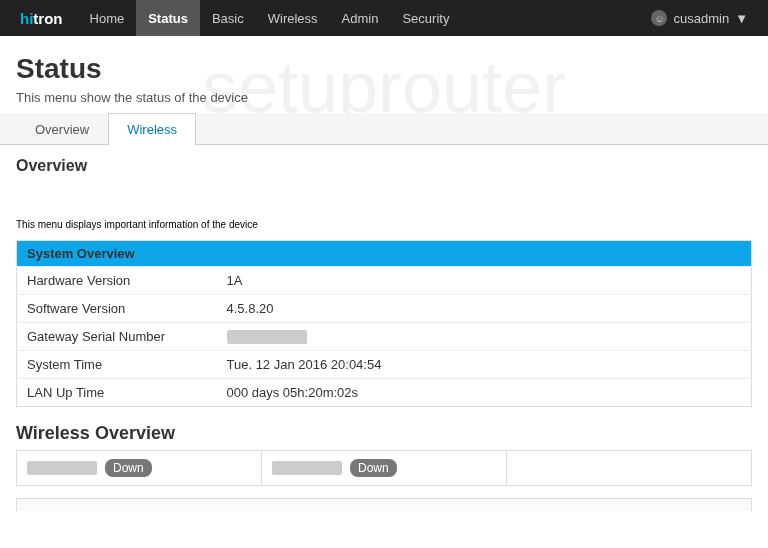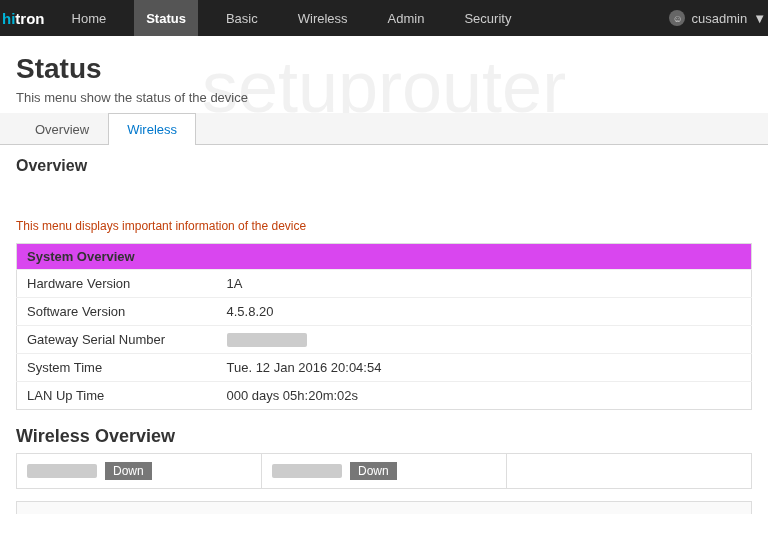--- a/index.html
+++ b/index.html
@@ -4,32 +4,32 @@
   <style>
     * { margin: 0; padding: 0; box-sizing: border-box; }
     body { font-family: Arial, sans-serif; font-size: 13px; background: #fff; color: #333; }
 
     
     .navbar {
       background: #222;
       display: flex;
       align-items: center;
       height: 36px;
-      padding: 0 2px;
+      padding: 0 20px;
     }
     .navbar-brand {
       display: flex;
       align-items: center;
       margin-right: 15px;
     }
     .nav-items {
       display: flex;
       align-items: center;
       flex: 1;
-      gap: 16px;
+      gap: 0;
     }
     .nav-item {
       color: #ccc;
       padding: 0 12px;
       height: 36px;
       display: flex;
       align-items: center;
       cursor: pointer;
       font-size: 13px;
       text-decoration: none;
@@ -120,22 +120,22 @@
     .content {
       padding: 12px 16px;
     }
     .section-title {
       font-size: 16px;
       font-weight: bold;
       color: #333;
       margin-bottom: 4px;
     }
     .section-subtitle {
-      font-size: 12px;
-      color: #c2410c;
+      font-size: 10px;
+      color: #000000;
       margin-bottom: 10px;
       margin-top: 44px;
     }
 
     
     .info-table {
       width: 100%;
       border-collapse: collapse;
       border: 1px solid #ddd;
       font-size: 13px;
@@ -188,21 +188,21 @@
       align-items: center;
       gap: 8px;
     }
     .wireless-cell:last-child { border-right: none; }
     .btn-down {
       background: #777;
       color: #fff;
       border: none;
       padding: 2px 8px;
       font-size: 12px;
-      border-radius: 0;
+      border-radius: 8px;
       cursor: pointer;
     }
     .ssid-blurred {
       display: inline-block;
       background: #ccc;
       color: #ccc;
       border-radius: 2px;
       min-width: 70px;
       height: 14px;
     }
@@ -215,21 +215,21 @@
       display: flex;
       align-items: center;
       padding: 6px 10px;
       border: 1px solid #ddd;
       border-bottom: none;
       background: #fafafa;
       gap: 10px;
     }
 
     .section-header-row {
-      background: #d946ef;
+      background: #0ea5e9;
       margin-left: 48px;
     }
     .section-header-row td {
       font-weight: bold;
       padding: 5px 10px;
       font-size: 13px;
     }
   </style>
 </head>
 <body>

